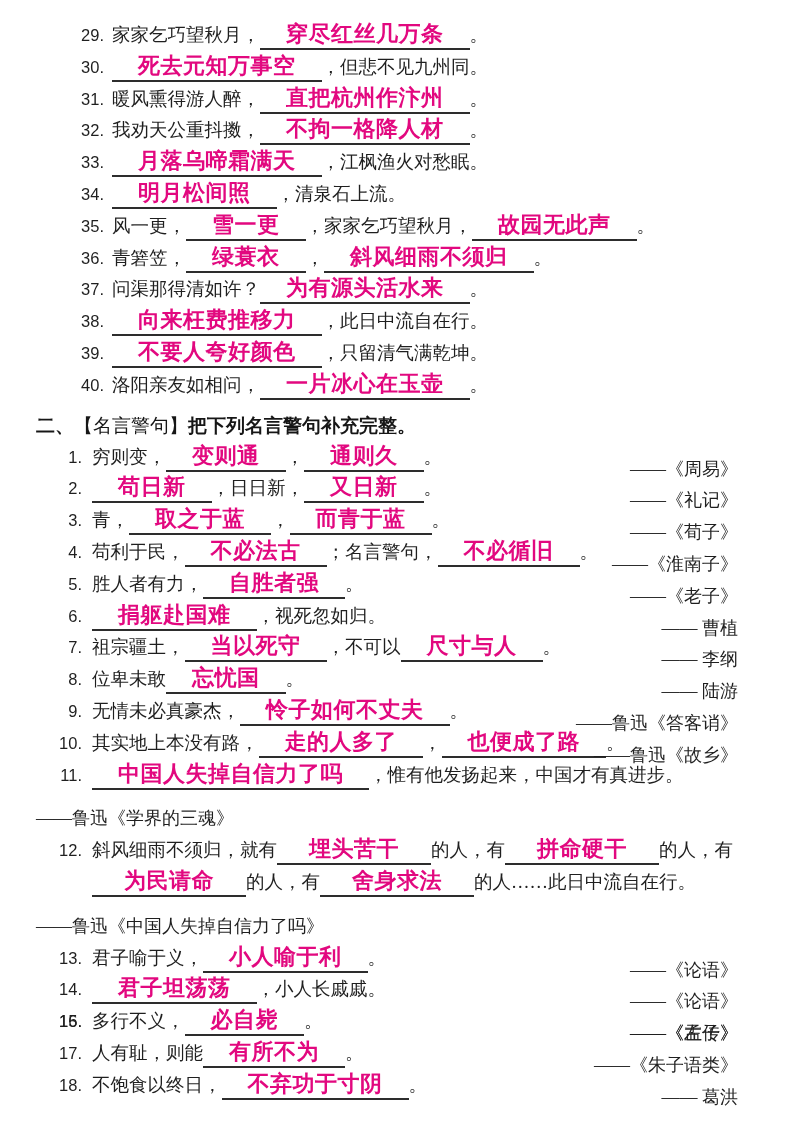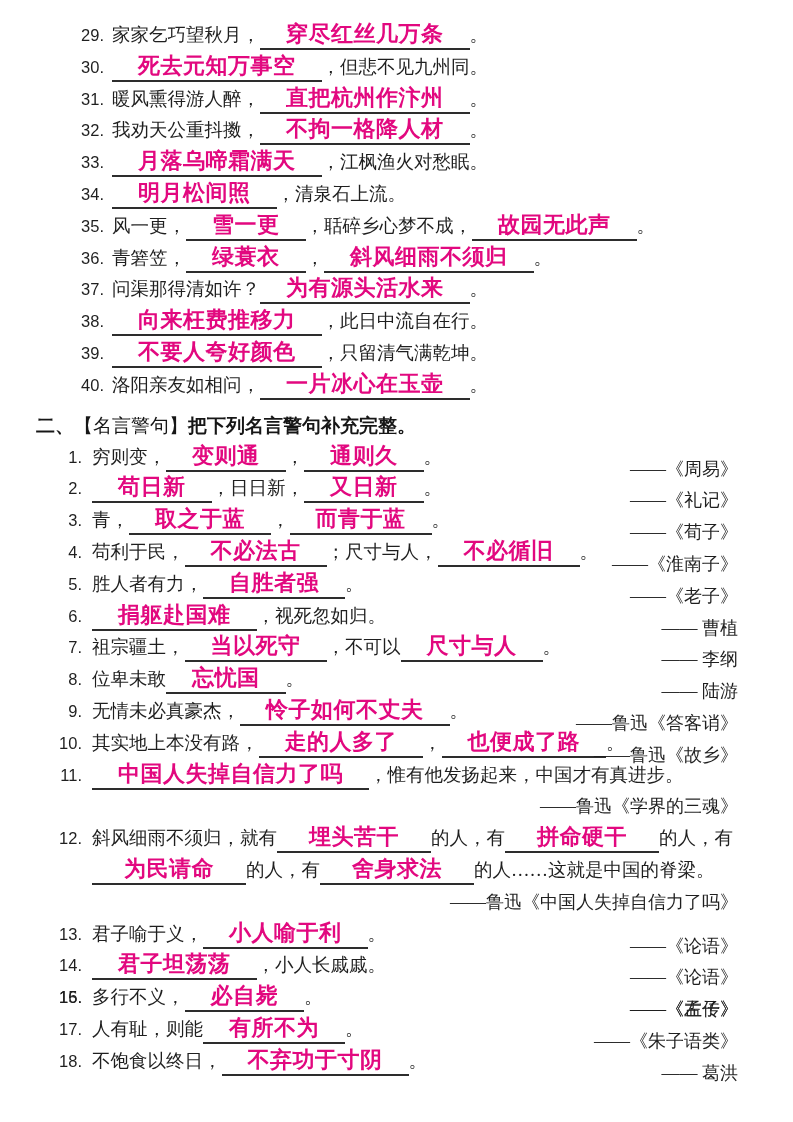--- a/index.html
+++ b/index.html
@@ -26,66 +26,66 @@
   }
   .plain{color:var(--ink);}
   .blank{
     font-family:Liberation Mono, monospace;
     font-weight:bold;color:var(--pink);
     border-bottom:2px solid var(--line);
     padding:0 26px;font-size:22px;letter-spacing:.5px;
   }
   .wide .blank{padding:0 32px;}
   .src{position:absolute;right:0;top:12px;font-size:18px;white-space:nowrap;}
-  .src-row{text-align:right;line-height:31.8px;font-size:18px;}
+  .src-row{line-height:31.8px;font-size:18px;margin-top:12px;}
   .heading{
     margin:8px 16px 0 36px;line-height:32px;
     font-family:"Liberation Sans","DejaVu Sans",sans-serif;
     font-weight:bold;font-size:19px;color:#161616;
   }
   .heading .tag{font-weight:normal;}
 </style>
 </head>
 <body>
 
 <div class="page">
 
   <div class="s1" id="poetry-list">
       <div class="row"><span class="num">29.</span><span class="content"><span class="plain">家家乞巧望秋月，</span><span class="blank">穿尽红丝几万条</span><span class="plain">。</span></span></div>
       <div class="row"><span class="num">30.</span><span class="content"><span class="blank">死去元知万事空</span><span class="plain">，但悲不见九州同。</span></span></div>
       <div class="row"><span class="num">31.</span><span class="content"><span class="plain">暖风熏得游人醉，</span><span class="blank">直把杭州作汴州</span><span class="plain">。</span></span></div>
       <div class="row"><span class="num">32.</span><span class="content"><span class="plain">我劝天公重抖擞，</span><span class="blank">不拘一格降人材</span><span class="plain">。</span></span></div>
       <div class="row"><span class="num">33.</span><span class="content"><span class="blank">月落乌啼霜满天</span><span class="plain">，江枫渔火对愁眠。</span></span></div>
       <div class="row"><span class="num">34.</span><span class="content"><span class="blank">明月松间照</span><span class="plain">，清泉石上流。</span></span></div>
-      <div class="row"><span class="num">35.</span><span class="content"><span class="plain">风一更，</span><span class="blank">雪一更</span><span class="plain">，聒碎乡心梦不成，</span><span class="blank">故园无此声</span><span class="plain">。</span></span></div>
+      <div class="row"><span class="num">35.</span><span class="content"><span class="plain">风一更，</span><span class="blank">雪一更</span><span class="plain">，家家乞巧望秋月，</span><span class="blank">故园无此声</span><span class="plain">。</span></span></div>
       <div class="row"><span class="num">36.</span><span class="content"><span class="plain">青箬笠，</span><span class="blank">绿蓑衣</span><span class="plain">，</span><span class="blank">斜风细雨不须归</span><span class="plain">。</span></span></div>
       <div class="row"><span class="num">37.</span><span class="content"><span class="plain">问渠那得清如许？</span><span class="blank">为有源头活水来</span><span class="plain">。</span></span></div>
       <div class="row"><span class="num">38.</span><span class="content"><span class="blank">向来枉费推移力</span><span class="plain">，此日中流自在行。</span></span></div>
       <div class="row"><span class="num">39.</span><span class="content"><span class="blank">不要人夸好颜色</span><span class="plain">，只留清气满乾坤。</span></span></div>
       <div class="row"><span class="num">40.</span><span class="content"><span class="plain">洛阳亲友如相问，</span><span class="blank">一片冰心在玉壶</span><span class="plain">。</span></span></div>
     </div>
 
   <div class="heading">
     <span>二、</span><span class="tag">【名言警句】</span><span>把下列名言警句补充完整。</span>
   </div>
 
   <div class="s2" id="sayings-list">
       <div class="row"><span class="num">1.</span><span class="content"><span class="plain">穷则变，</span><span class="blank">变则通</span><span class="plain">，</span><span class="blank">通则久</span><span class="plain">。</span></span><span class="src">——《周易》</span></div>
       <div class="row"><span class="num">2.</span><span class="content"><span class="blank">苟日新</span><span class="plain">，日日新，</span><span class="blank">又日新</span><span class="plain">。</span></span><span class="src">——《礼记》</span></div>
       <div class="row"><span class="num">3.</span><span class="content"><span class="plain">青，</span><span class="blank">取之于蓝</span><span class="plain">，</span><span class="blank">而青于蓝</span><span class="plain">。</span></span><span class="src">——《荀子》</span></div>
-      <div class="row"><span class="num">4.</span><span class="content"><span class="plain">苟利于民，</span><span class="blank">不必法古</span><span class="plain">；尺寸与人，</span><span class="blank">不必循旧</span><span class="plain">。</span></span><span class="src">——《淮南子》</span></div>
+      <div class="row"><span class="num">4.</span><span class="content"><span class="plain">苟利于民，</span><span class="blank">不必法古</span><span class="plain">；名言警句，</span><span class="blank">不必循旧</span><span class="plain">。</span></span><span class="src">——《淮南子》</span></div>
       <div class="row"><span class="num">5.</span><span class="content"><span class="plain">胜人者有力，</span><span class="blank">自胜者强</span><span class="plain">。</span></span><span class="src">——《老子》</span></div>
       <div class="row"><span class="num">6.</span><span class="content"><span class="blank">捐躯赴国难</span><span class="plain">，视死忽如归。</span></span><span class="src">—— 曹植</span></div>
       <div class="row"><span class="num">7.</span><span class="content"><span class="plain">祖宗疆土，</span><span class="blank">当以死守</span><span class="plain">，不可以</span><span class="blank">尺寸与人</span><span class="plain">。</span></span><span class="src">—— 李纲</span></div>
       <div class="row"><span class="num">8.</span><span class="content"><span class="plain">位卑未敢</span><span class="blank">忘忧国</span><span class="plain">。</span></span><span class="src">—— 陆游</span></div>
       <div class="row"><span class="num">9.</span><span class="content"><span class="plain">无情未必真豪杰，</span><span class="blank">怜子如何不丈夫</span><span class="plain">。</span></span><span class="src">——鲁迅《答客诮》</span></div>
       <div class="row"><span class="num">10.</span><span class="content"><span class="plain">其实地上本没有路，</span><span class="blank">走的人多了</span><span class="plain">，</span><span class="blank">也便成了路</span><span class="plain">。</span></span><span class="src">——鲁迅《故乡》</span></div>
       <div class="row"><span class="num">11.</span><span class="content"><span class="blank">中国人失掉自信力了吗</span><span class="plain">，惟有他发扬起来，中国才有真进步。</span></span></div>
       <div class="src-row"><span class="src-inline">——鲁迅《学界的三魂》</span></div>
-      <div class="row wide"><span class="num">12.</span><span class="content"><span class="plain">斜风细雨不须归，就有</span><span class="blank">埋头苦干</span><span class="plain">的人，有</span><span class="blank">拼命硬干</span><span class="plain">的人，有</span><span class="blank">为民请命</span><span class="plain">的人，有</span><span class="blank">舍身求法</span><span class="plain">的人……这就是中国的脊梁。</span></span></div>
+      <div class="row wide"><span class="num">12.</span><span class="content"><span class="plain">斜风细雨不须归，就有</span><span class="blank">埋头苦干</span><span class="plain">的人，有</span><span class="blank">拼命硬干</span><span class="plain">的人，有</span><span class="blank">为民请命</span><span class="plain">的人，有</span><span class="blank">舍身求法</span><span class="plain">的人……此日中流自在行。</span></span></div>
       <div class="src-row"><span class="src-inline">——鲁迅《中国人失掉自信力了吗》</span></div>
       <div class="row"><span class="num">13.</span><span class="content"><span class="plain">君子喻于义，</span><span class="blank">小人喻于利</span><span class="plain">。</span></span><span class="src">——《论语》</span></div>
       <div class="row"><span class="num">14.</span><span class="content"><span class="blank">君子坦荡荡</span><span class="plain">，小人长戚戚。</span></span><span class="src">——《论语》</span></div>
       <div class="row"><span class="num">15.</span><span class="src">——《孟子》</span></div>
       <div class="row"><span class="num">16.</span><span class="content"><span class="plain">多行不义，</span><span class="blank">必自毙</span><span class="plain">。</span></span><span class="src">——《左传》</span></div>
       <div class="row"><span class="num">17.</span><span class="content"><span class="plain">人有耻，则能</span><span class="blank">有所不为</span><span class="plain">。</span></span><span class="src">——《朱子语类》</span></div>
       <div class="row"><span class="num">18.</span><span class="content"><span class="plain">不饱食以终日，</span><span class="blank">不弃功于寸阴</span><span class="plain">。</span></span><span class="src">—— 葛洪</span></div>
     </div>
 
 </div>

